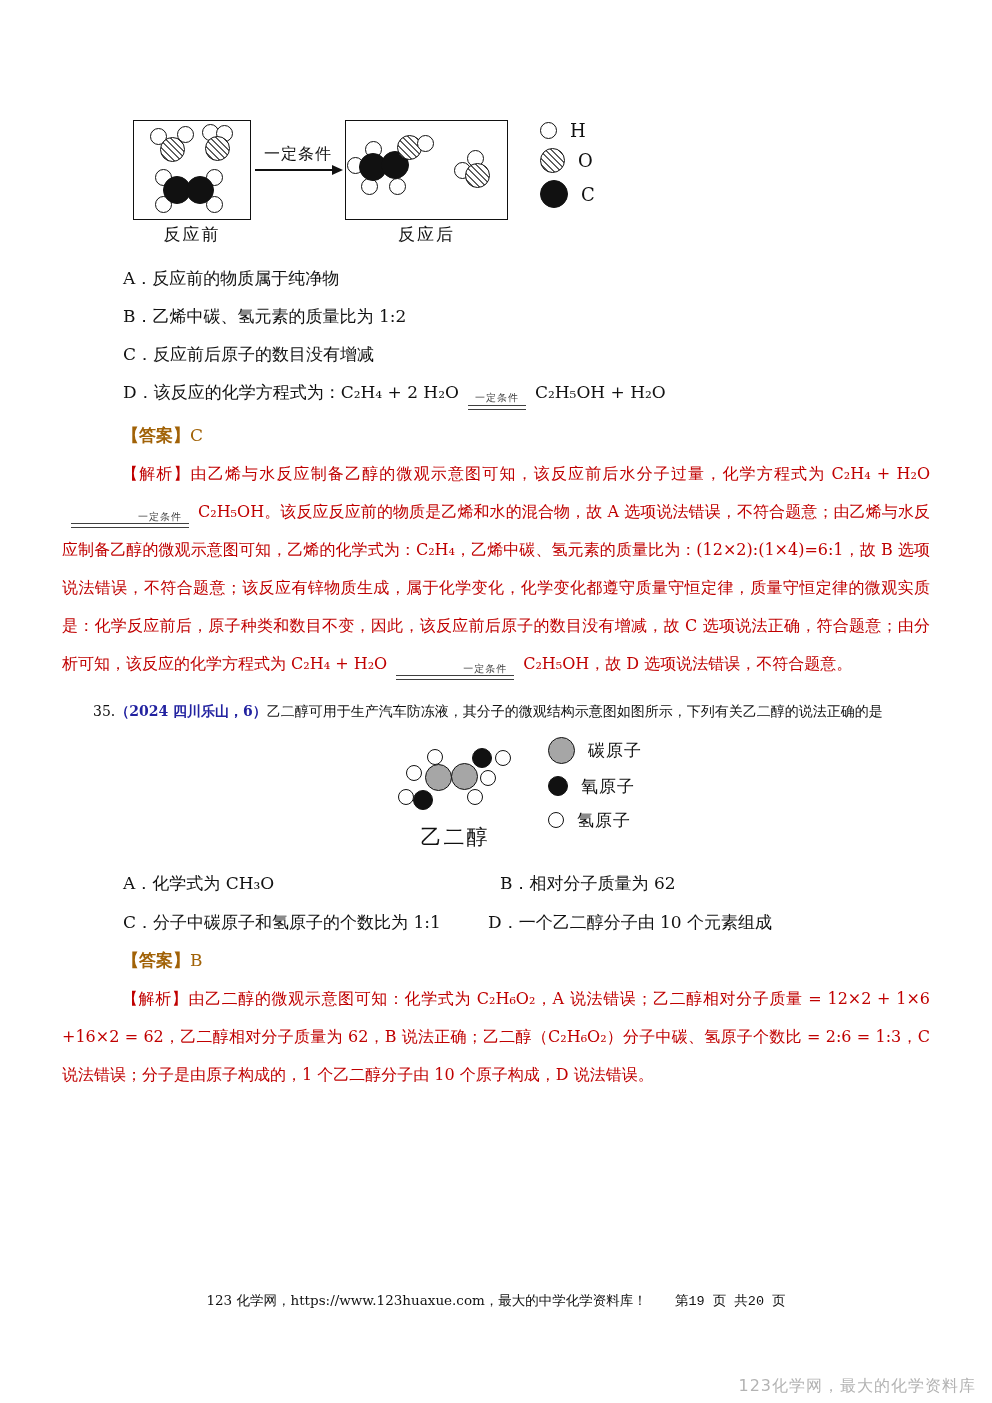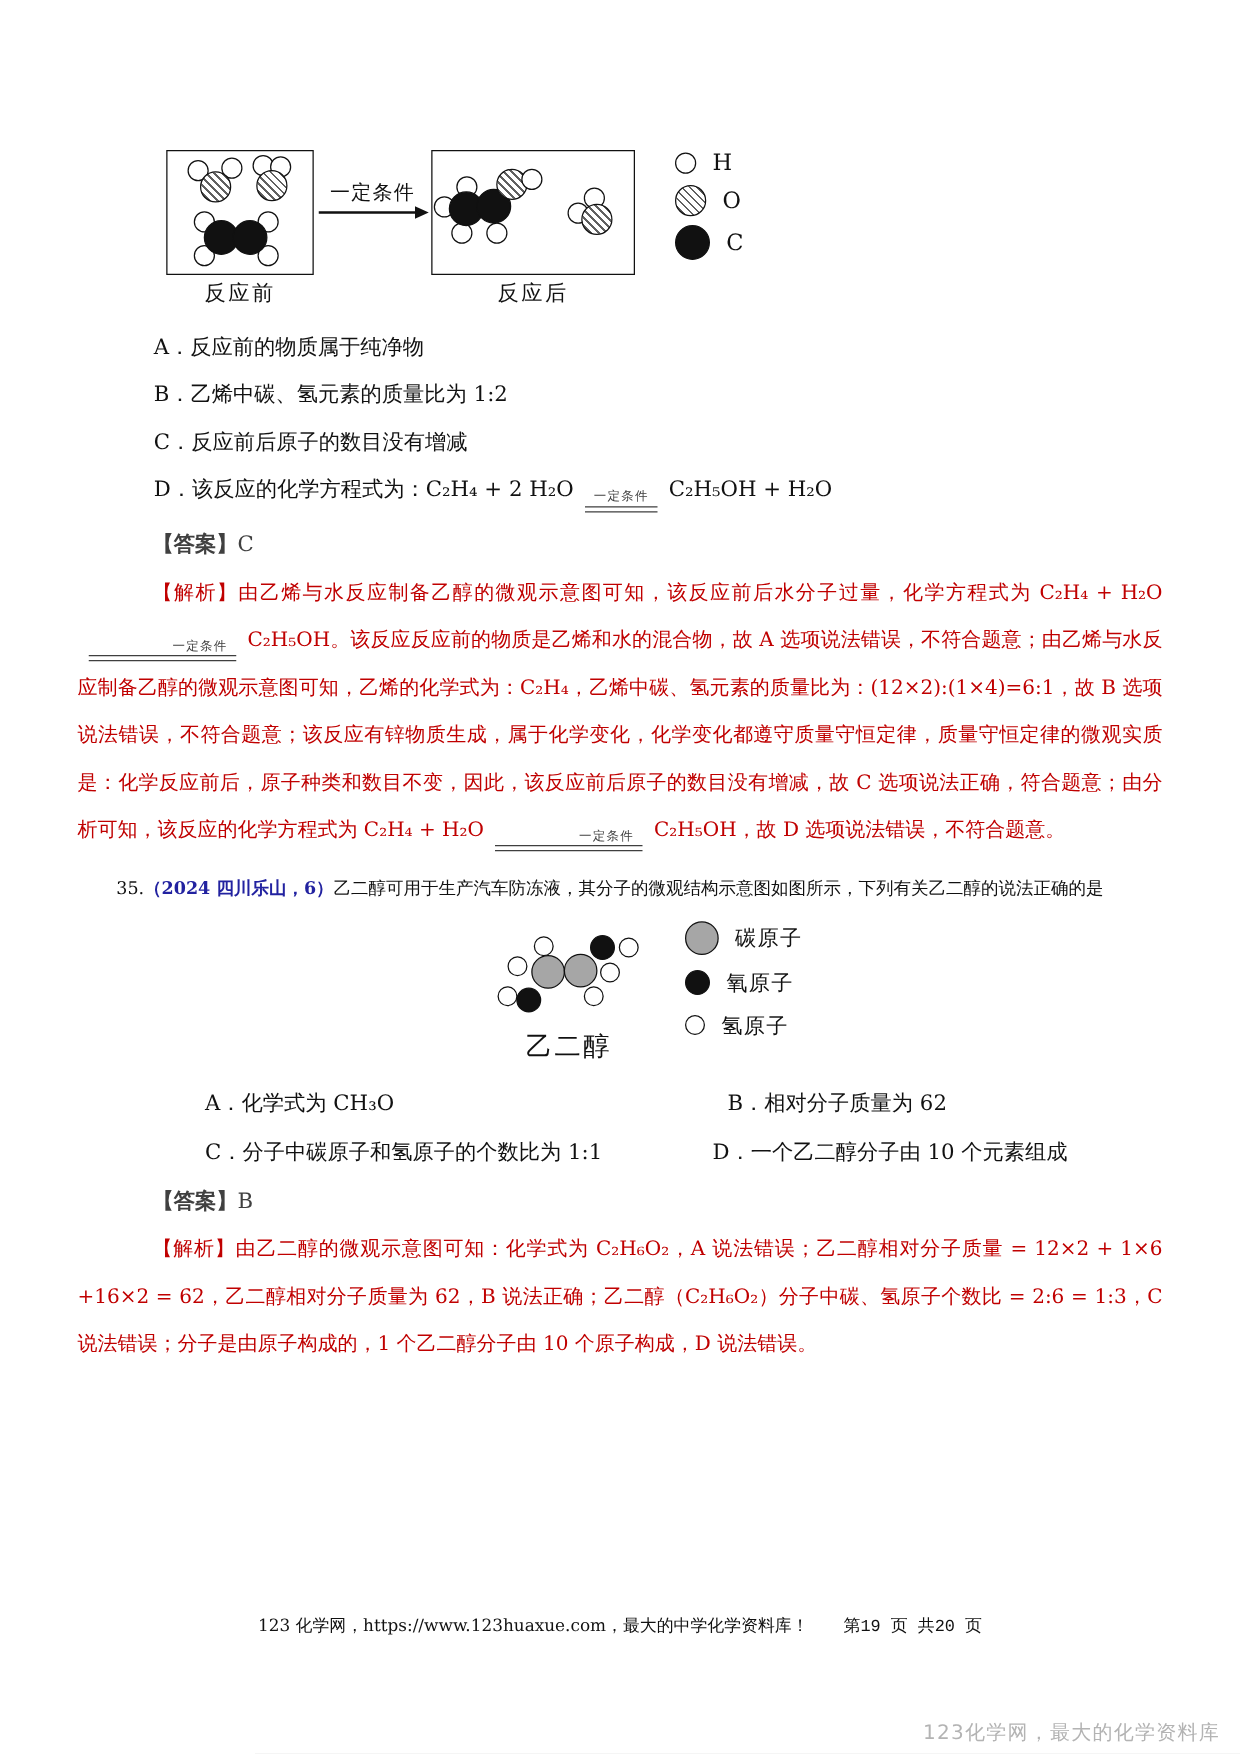--- a/index.html
+++ b/index.html
@@ -36,35 +36,35 @@
   .atom.h, .atom.h2 { background:#fff; border:1.5px solid #111; }
   .atom.o { background:repeating-linear-gradient(45deg,#606060 0 1.5px,#ffffff 1.5px 4.5px); border:1.5px solid #111; }
   .atom.c, .atom.o2 { background:#111; border:1.5px solid #111; }
   .atom.c2 { background:#a6a6a6; border:1.5px solid #111; }
 
   .figure-glycol { position:relative; height:122px; margin:2px 0 14px 390px; width:300px; }
   .glycol-caption { position:absolute; left:15px; top:88px; width:100px; text-align:center; font-size:21px; letter-spacing:2px; }
 
   
   .option { margin:0 66px 14px 123px; font-size:17px; line-height:24px; }
-  .answer { margin:2px 66px 8px 122px; font-size:17px; color:#404040; }
+  .answer { margin:2px 66px 8px 122px; font-size:17px; color:#a16207; }
   .answer-label { font-weight:bold; }
   .analysis {
     margin:0 62px 6px 62px; text-indent:60px; text-align:justify;
     font-size:16px; line-height:38px; color:#c00000;
   }
   .question {
     margin:4px 66px 0 93px; padding-left:30px; text-indent:-30px;
     font-size:14px; line-height:44px; text-align:justify;
   }
   .q-tag { color:#2222a0; font-weight:bold; }
 
   .options-grid { margin:0 66px 0 123px; font-size:17px; }
   .options-row { display:flex; margin-bottom:15px; line-height:24px; }
-  .cell { white-space:nowrap;margin-left:41px; }
+  .cell { white-space:nowrap; }
   .w377 { width:377px; flex:none; }
   .w365 { width:365px; flex:none; }
 
   
   .eq { display:inline-block; vertical-align:-3px; margin:0 9px; text-align:center; }
   .eq-cond {
     display:block; font-size:10px; line-height:1.15; color:#3f3f3f;
     padding:0 7px 1px; border-bottom:1.3px solid #3f3f3f;
     font-family:"DejaVu Sans","Liberation Sans",sans-serif; letter-spacing:1px;
   }

